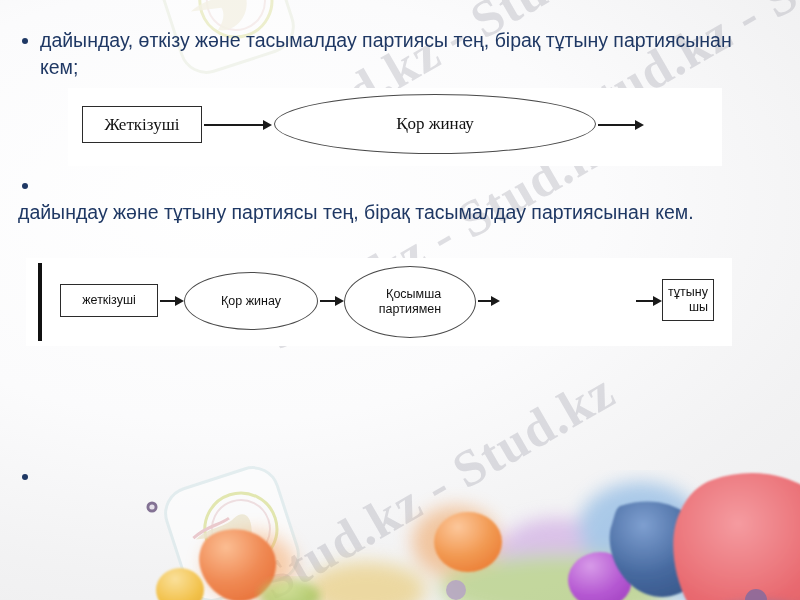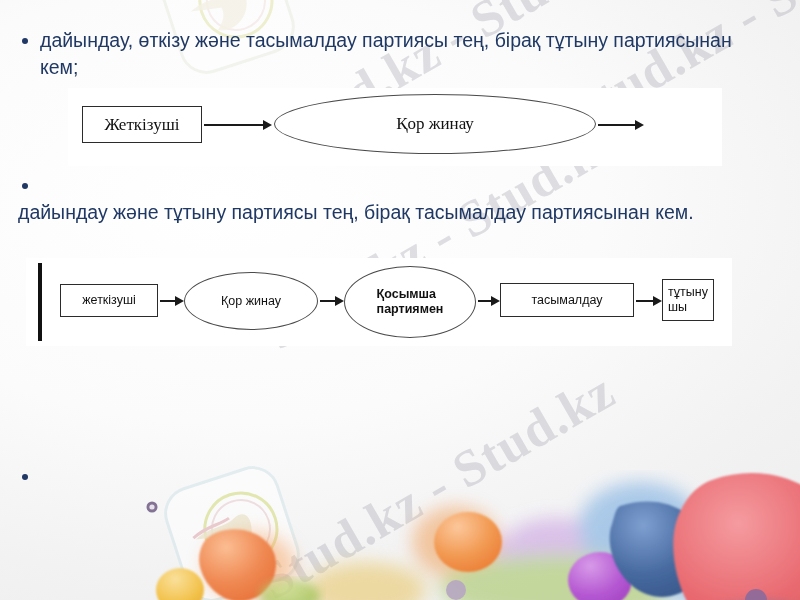--- a/index.html
+++ b/index.html
@@ -107,21 +107,21 @@
     height: 78px;
     background: #111111;
   }
 
   .node {
     position: absolute;
     box-sizing: border-box;
     display: flex;
     align-items: center;
     justify-content: center;
-    text-align: left;
+    text-align: right;
     color: #111111;
     background: #ffffff;
   }
   .rect {
     border: 1.6px solid #2b2b2b;
   }
   .ell {
     border: 1.4px solid #4a4a4a;
     border-radius: 50%;
   }
@@ -129,21 +129,21 @@
   
   .d1-font { font-family: "Liberation Serif", serif; font-size: 17px; }
   #d1-n1 { left: 14px;  top: 18px; width: 120px; height: 37px; }
   #d1-n2 { left: 206px; top: 6px;  width: 322px; height: 60px; }
   #d1-n3 { left: 578px; top: 18px; width: 114px; height: 37px; }
 
   
   .d2-font { font-family: "Liberation Sans", sans-serif; font-size: 12.5px; line-height: 15px; }
   #d2-n1 { left: 34px;  top: 26px; width: 98px;  height: 33px; }
   #d2-n2 { left: 158px; top: 14px; width: 134px; height: 58px; }
-  #d2-n3 { left: 318px; top: 8px;  width: 132px; height: 72px; font-weight: bold; }
+  #d2-n3 { left: 318px; top: 8px;  width: 132px; height: 72px; }
   #d2-n4 { left: 474px; top: 25px; width: 134px; height: 34px; }
   #d2-n5 { left: 636px; top: 21px; width: 52px;  height: 42px; }
 
   
   .arrow {
     position: absolute;
     height: 2px;
     background: #1a1a1a;
   }
   .arrow::after {
@@ -236,23 +236,20 @@
     <div class="arrow" id="a2-2"></div>
 
     <div class="node ell d2-font" id="d2-n3">
       <div>
         <div>Қосымша</div>
         <div>партиямен</div>
       </div>
     </div>
     <div class="arrow" id="a2-3"></div>
 
-    <div class="node rect d2-font" id="d2-n4">
-      <span>тасымалдау</span>
-    </div>
     <div class="arrow" id="a2-4"></div>
 
     <div class="node rect d2-font" id="d2-n5">
       <div>
         <div>тұтыну</div>
         <div>шы</div>
       </div>
     </div>
   </div>
 

